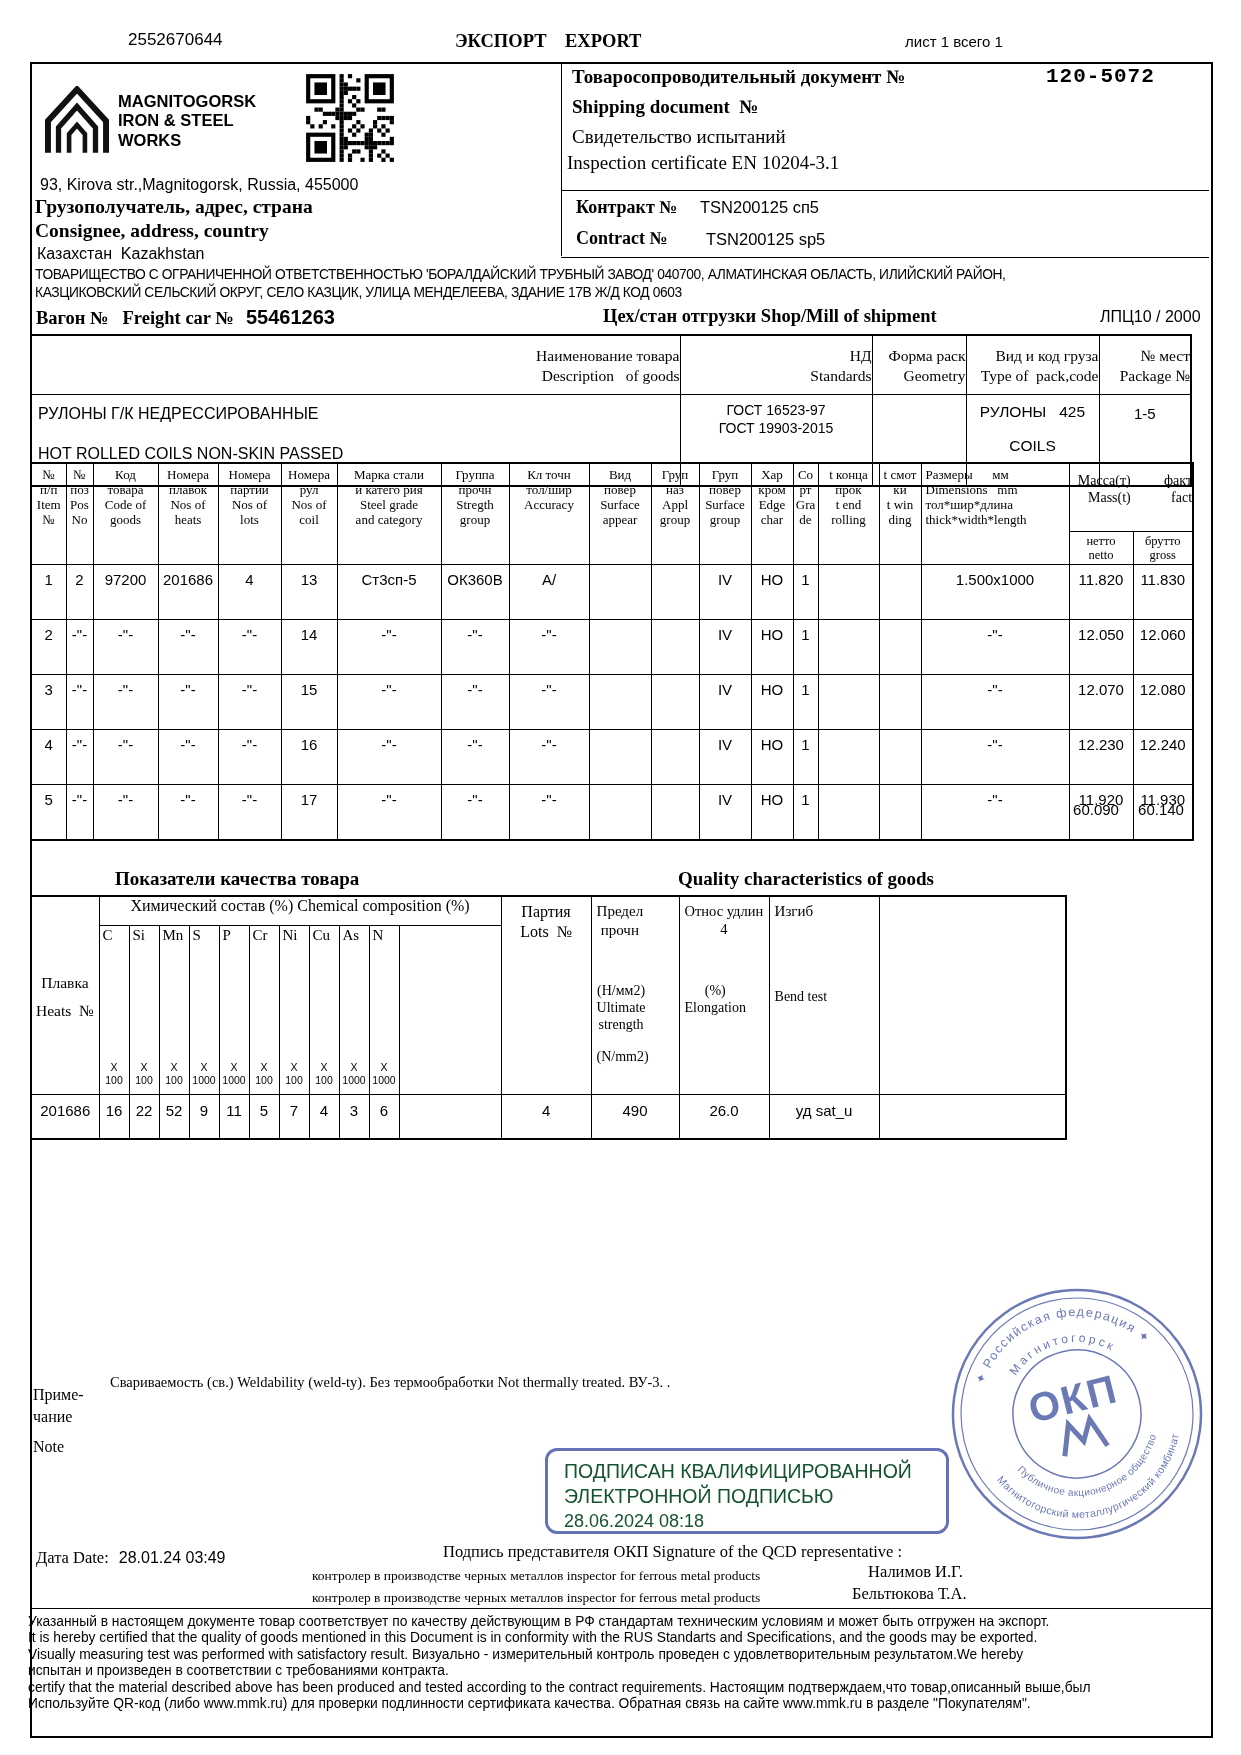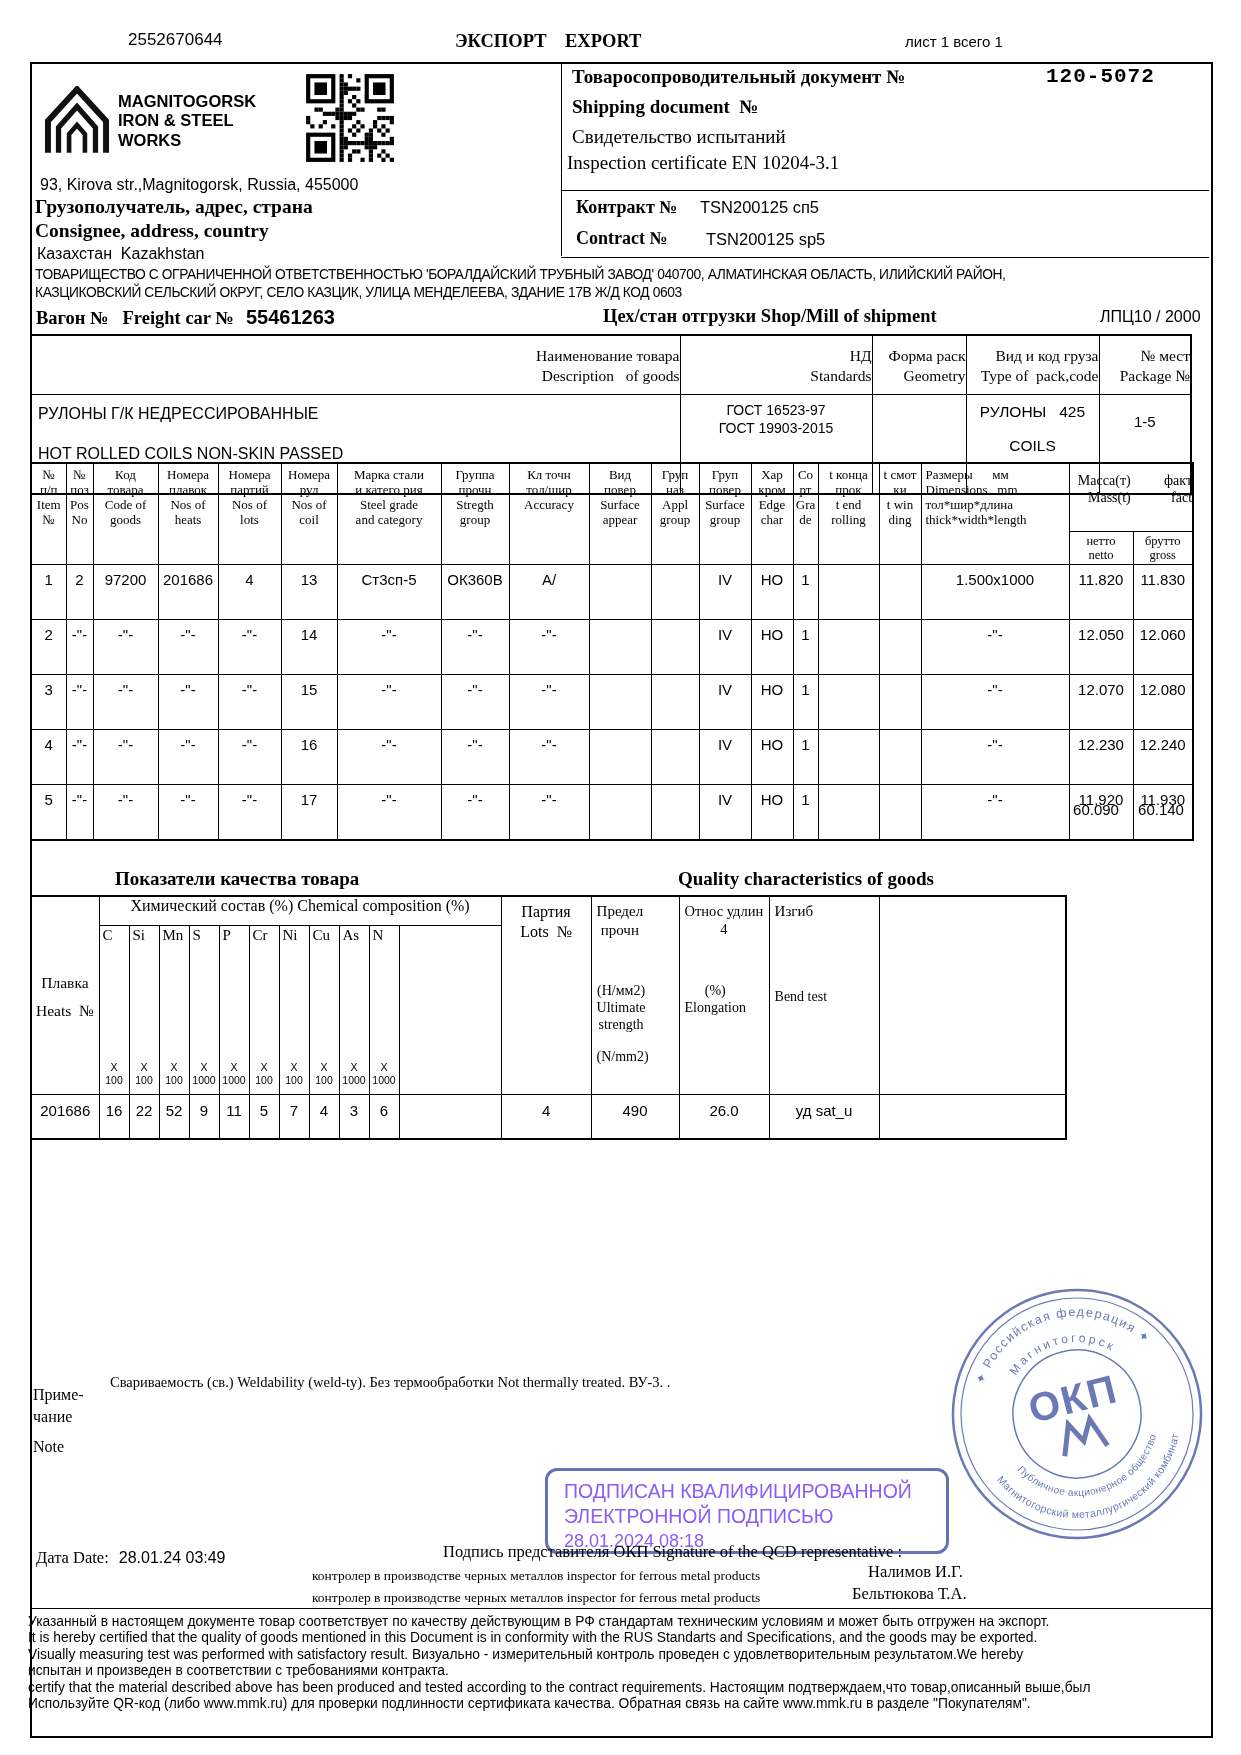--- a/index.html
+++ b/index.html
@@ -263,21 +263,21 @@
         <div class="sans" style="font-size:16px;padding:10px 0 0 6px">РУЛОНЫ Г/К НЕДРЕССИРОВАННЫЕ</div>
         <div class="sans" style="font-size:16px;padding:22px 0 0 6px">HOT ROLLED COILS NON-SKIN PASSED</div>
       </td>
       <td class="sans ctr pre" style="font-size:14px;padding-top:6px;line-height:1.3">ГОСТ 16523-97
 ГОСТ 19903-2015</td>
       <td></td>
       <td>
         <div class="sans ctr pre" style="font-size:15.5px;padding-top:8px">РУЛОНЫ   425</div>
         <div class="sans ctr" style="font-size:15.5px;padding-top:16px">COILS</div>
       </td>
-      <td class="sans ctr" style="font-size:15px;padding-top:18px">1-5</td>
+      <td class="sans ctr" style="font-size:15px;padding-top:10px">1-5</td>
     </tr>
   </tbody>
     </table>
 
   <table class="mtable">
     <colgroup>
       <col style="width:35px">
         <col style="width:27px">
         <col style="width:65px">
         <col style="width:60px">
@@ -663,24 +663,24 @@
       <td></td>
     </tr>
   </tbody>
     </table>
 
   <div class="abs" style="left:110px;top:1374px;font-size:14.5px">Свариваемость (св.) Weldability (weld-ty). Без термообработки Not thermally treated. ВУ-3.    .</div>
   <div class="abs" style="left:33px;top:1386px;font-size:16px">Приме-</div>
   <div class="abs" style="left:33px;top:1408px;font-size:16px">чание</div>
   <div class="abs" style="left:33px;top:1438px;font-size:16px">Note</div>
 
-  <div class="abs esign" style="color: #8b5cf6; border-color: rgb(99, 115, 182); margin-top: 20px;">
+  <div class="abs esign" style="color: #14532d; border-color: rgb(99, 115, 182);">
     <div class="es1">ПОДПИСАН КВАЛИФИЦИРОВАННОЙ</div>
     <div class="es2">ЭЛЕКТРОННОЙ ПОДПИСЬЮ</div>
-    <div class="es3">28.01.2024 08:18</div>
+    <div class="es3">28.06.2024 08:18</div>
   </div>
 
   <svg class="abs" style="left:948px;top:1282px;color:#5767ab" width="258" height="264" viewBox="0 0 258 264">
     <defs>
       <path id="arcTop" d="M 31,132 A 98,98 0 1 1 227,132"></path>
       <path id="arcTop2" d="M 57,132 A 72,72 0 1 1 201,132"></path>
       <path id="arcBot" d="M 25,132 A 104,104 0 0 0 233,132"></path>
       <path id="arcBot2" d="M 47,132 A 82,82 0 0 0 211,132"></path>
     </defs>
     <g transform="rotate(-14 129 132)" opacity="0.88">

